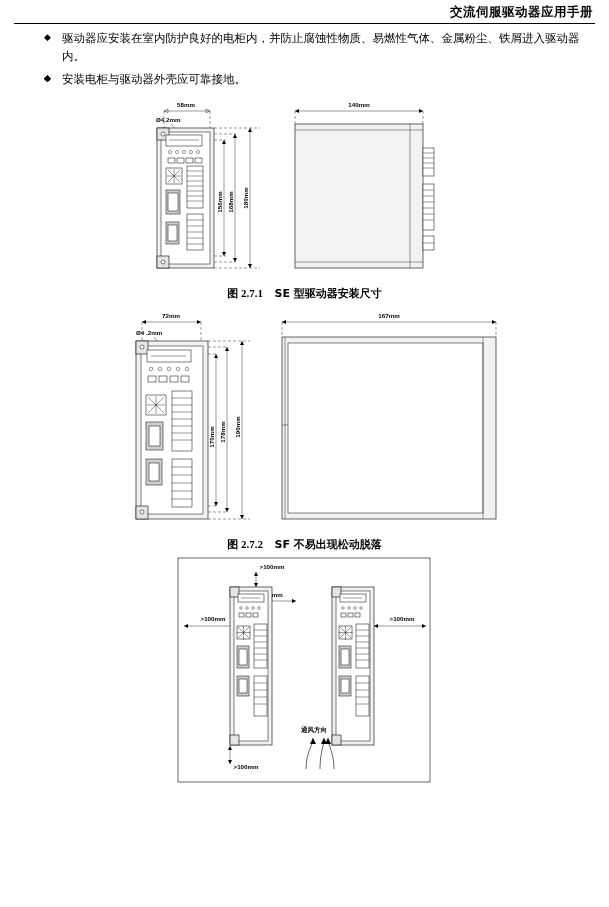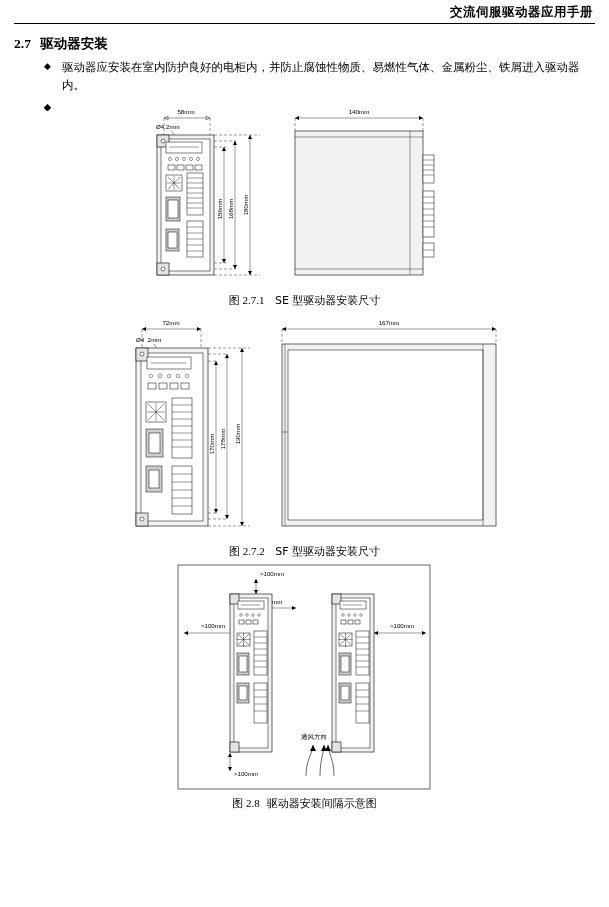--- a/index.html
+++ b/index.html
@@ -64,20 +64,21 @@
   ul.bullets li .dia {
     position: absolute;
     left: 30px;
     top: 1px;
     font-size: 9px;
   }
   
   .figure {
     position: relative;
     margin: 0 auto;
+    font-weight: bold;
   }
   .fig-caption {
     text-align: center;
     font-size: 11px;
     font-family: "DejaVu Sans", "Liberation Sans", sans-serif;
     margin-top: 3px;
   }
   .fig-caption .cap-id {
     font-family: "Liberation Serif", serif;
   }
@@ -101,30 +102,26 @@
   .grey-d { fill: #cfcfcf; stroke: #000; stroke-width: 0.5; }
 </style>
 </head>
 <body>
 
 <div class="page">
 
   <div class="header">交流伺服驱动器应用手册</div>
   <div class="header-rule"></div>
 
-  <div class="sec-title">
-    <span class="num">2.7</span>
-    &nbsp;<span>驱动器安装</span>
-  </div>
 
   <ul class="bullets">
     <li><span class="dia">◆</span><span>驱动器应安装在室内防护良好的电柜内，并防止腐蚀性物质、易燃性气体、金属粉尘、铁屑进入驱动器内。</span></li>
     <li><span class="dia">◆</span></li>
     <li><span class="dia">◆</span></li>
-    <li><span class="dia">◆</span></li>
+    <li><span class="dia">◆</span><span> 安装电柜与驱动器外壳应可靠接地。</span></li>
   </ul>
 
   <div class="figure" style="margin-top:10px;">
     <svg width="581" height="185" viewBox="0 0 581 185">
 
       <text class="lbl" x="172" y="9" text-anchor="middle">58mm</text>
       <line class="ln-thin" x1="150" y1="13" x2="196" y2="13"></line>
       <path class="ln-thin" d="M150 13 l4 -2 v4 z" fill="#000"></path>
       <path class="ln-thin" d="M196 13 l-4 -2 v4 z" fill="#000"></path>
       <line class="dash" x1="150" y1="13" x2="150" y2="30"></line>
@@ -333,21 +330,21 @@
       <line class="dash" x1="482" y1="13" x2="482" y2="28"></line>
 
       <rect class="body-fill" x="268" y="28" width="214" height="182"></rect>
       <rect class="white" x="274" y="34" width="195" height="170"></rect>
       <line class="ln-thin" x1="469" y1="28" x2="469" y2="210"></line>
       <line class="ln-thin" x1="268" y1="116" x2="274" y2="116"></line>
       <line class="ln-thin" x1="271" y1="28" x2="271" y2="210"></line>
     </svg>
     <div class="fig-caption">
       <span class="cap-id">图 2.7.2</span>
-      &nbsp;&nbsp;<span>SF 型驱动器安装尺寸</span>
+      &nbsp;&nbsp;<span>SF 不易出现松动脱落</span>
     </div>
   </div>
 
 
   <div class="figure" style="margin-top:2px;">
     <svg width="581" height="232" viewBox="0 0 581 232">
 
       <rect class="ln" x="164" y="4" width="252" height="224" fill="#ffffff"></rect>
 
       <text class="lbl" x="258" y="15" text-anchor="middle">&gt;100mm</text>
@@ -452,19 +449,15 @@
         <rect class="white" x="327" y="125" width="8" height="14"></rect>
         <rect class="white" x="342" y="122" width="13" height="40"></rect>
         <g>
           <line class="ln-thin" x1="342" y1="129" x2="355" y2="129"></line>
           <line class="ln-thin" x1="342" y1="136" x2="355" y2="136"></line>
           <line class="ln-thin" x1="342" y1="143" x2="355" y2="143"></line>
           <line class="ln-thin" x1="342" y1="150" x2="355" y2="150"></line>
         </g>
       </g>
     </svg>
-    <div class="fig-caption">
-      <span class="cap-id">图 2.8</span>
-      &nbsp;<span>驱动器安装间隔示意图</span>
-    </div>
   </div>
 
 </div>
 
 </body></html>

